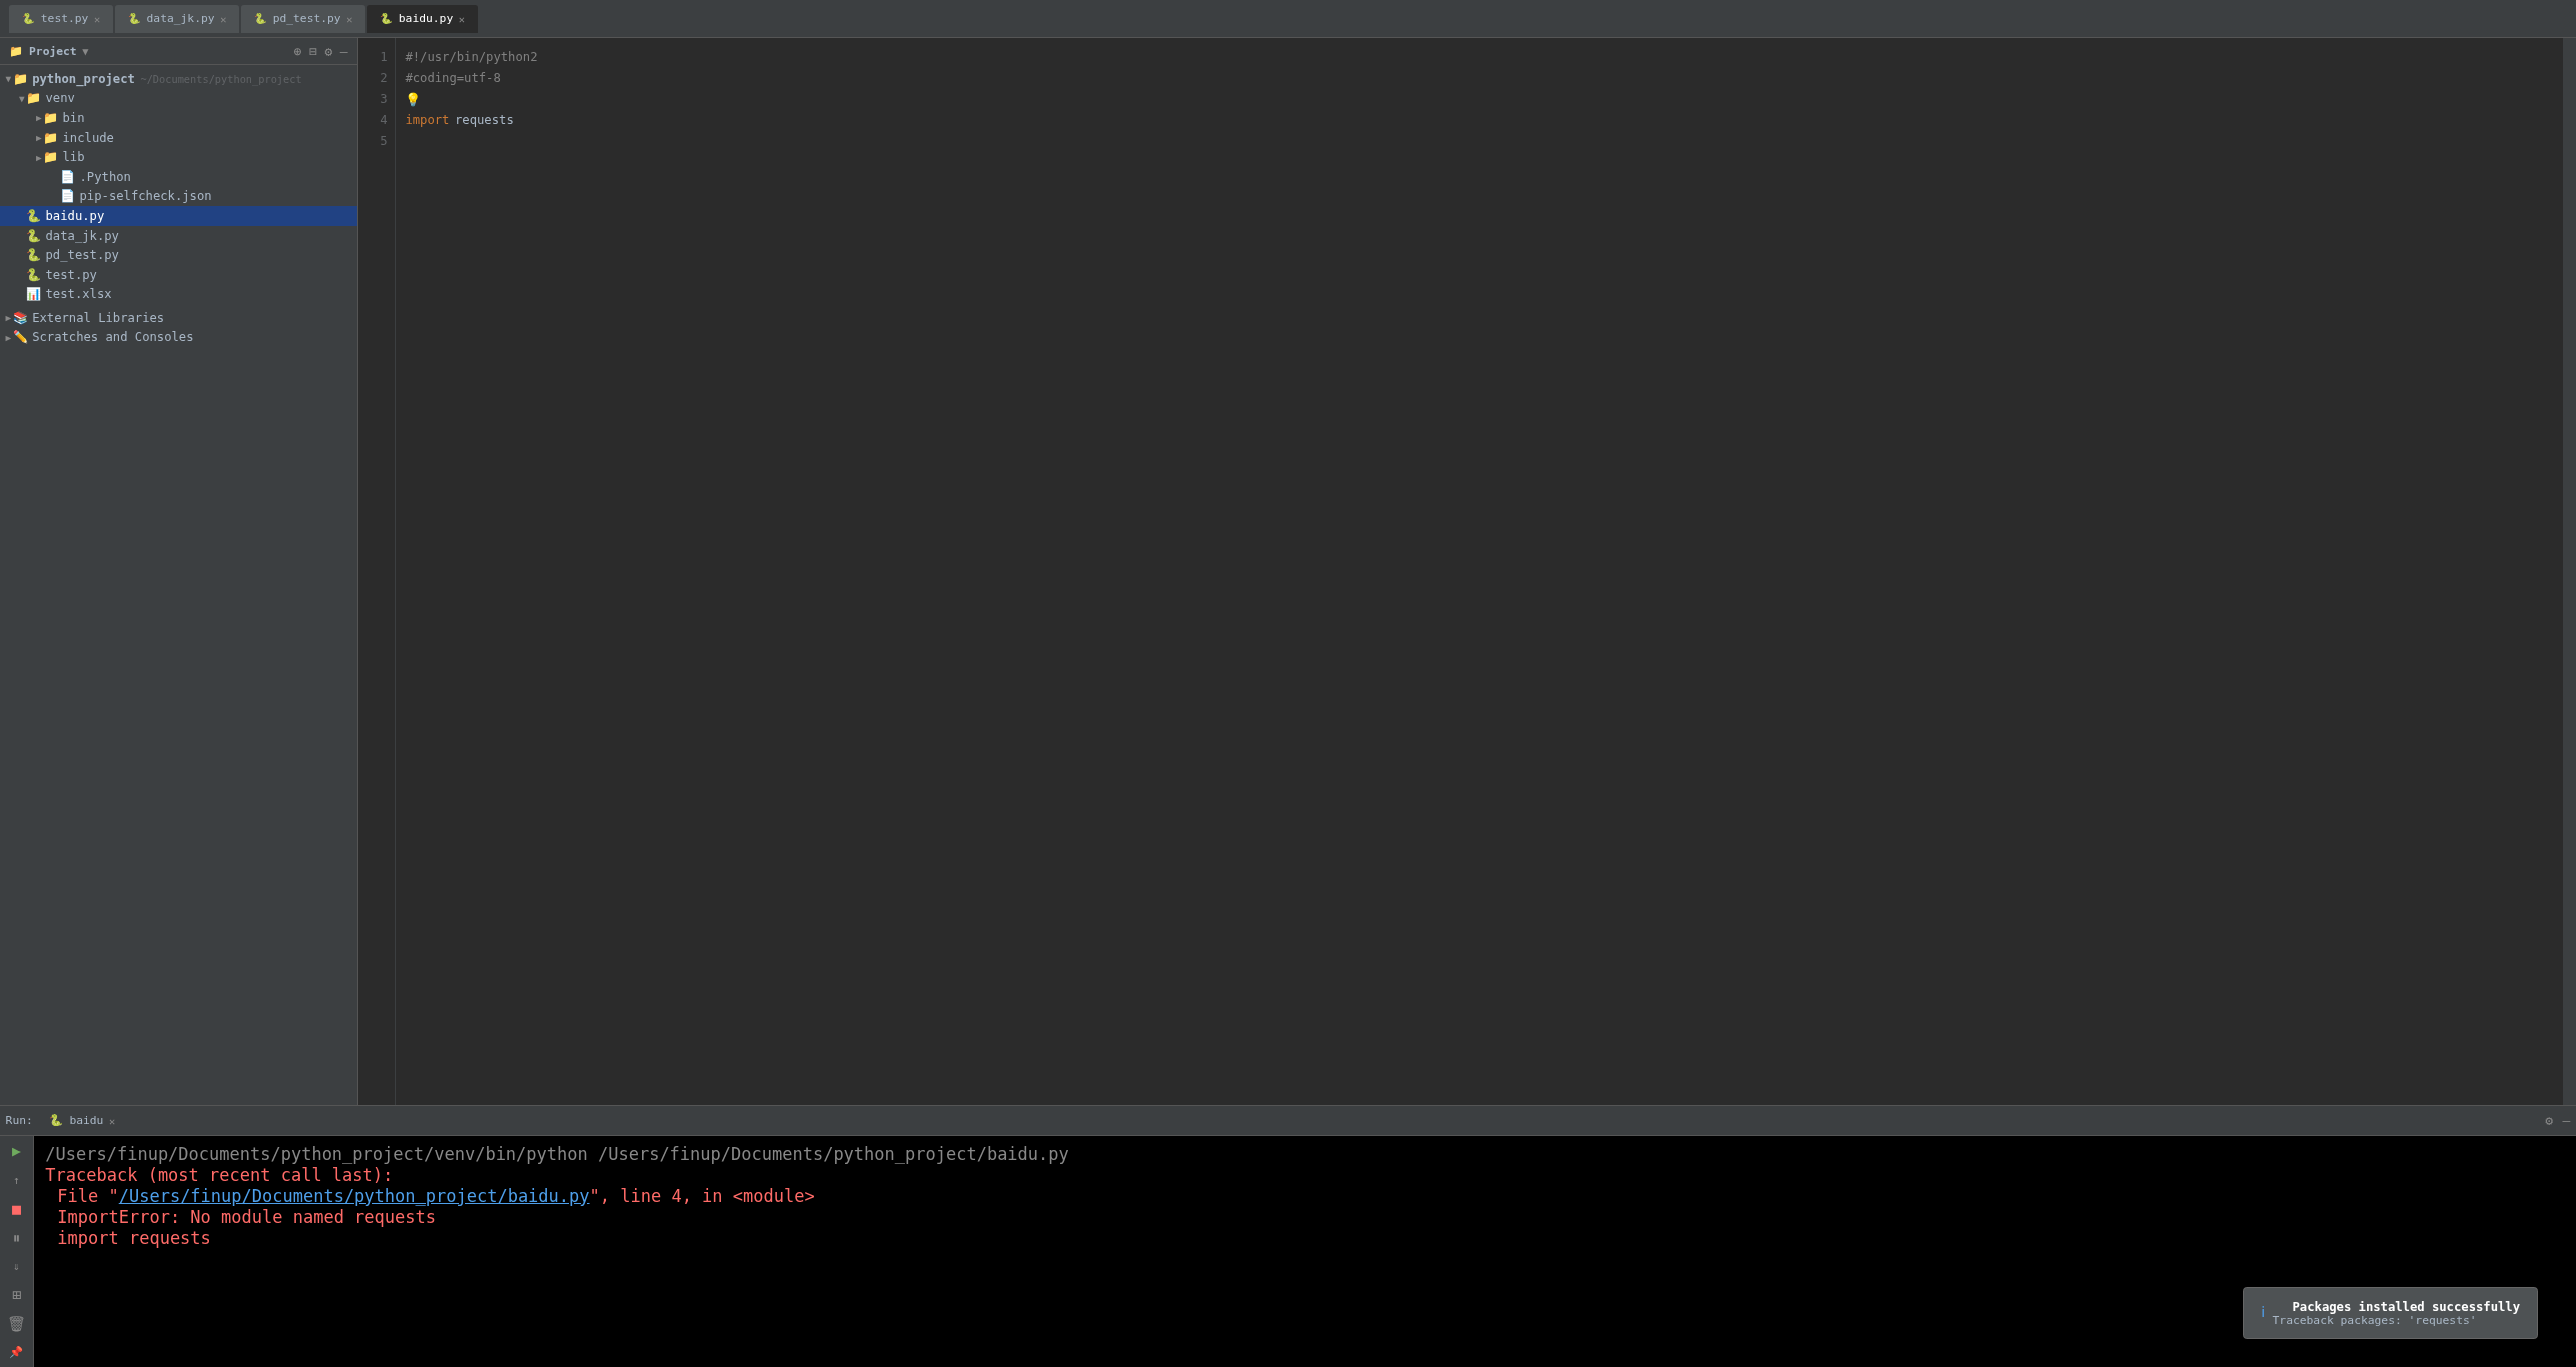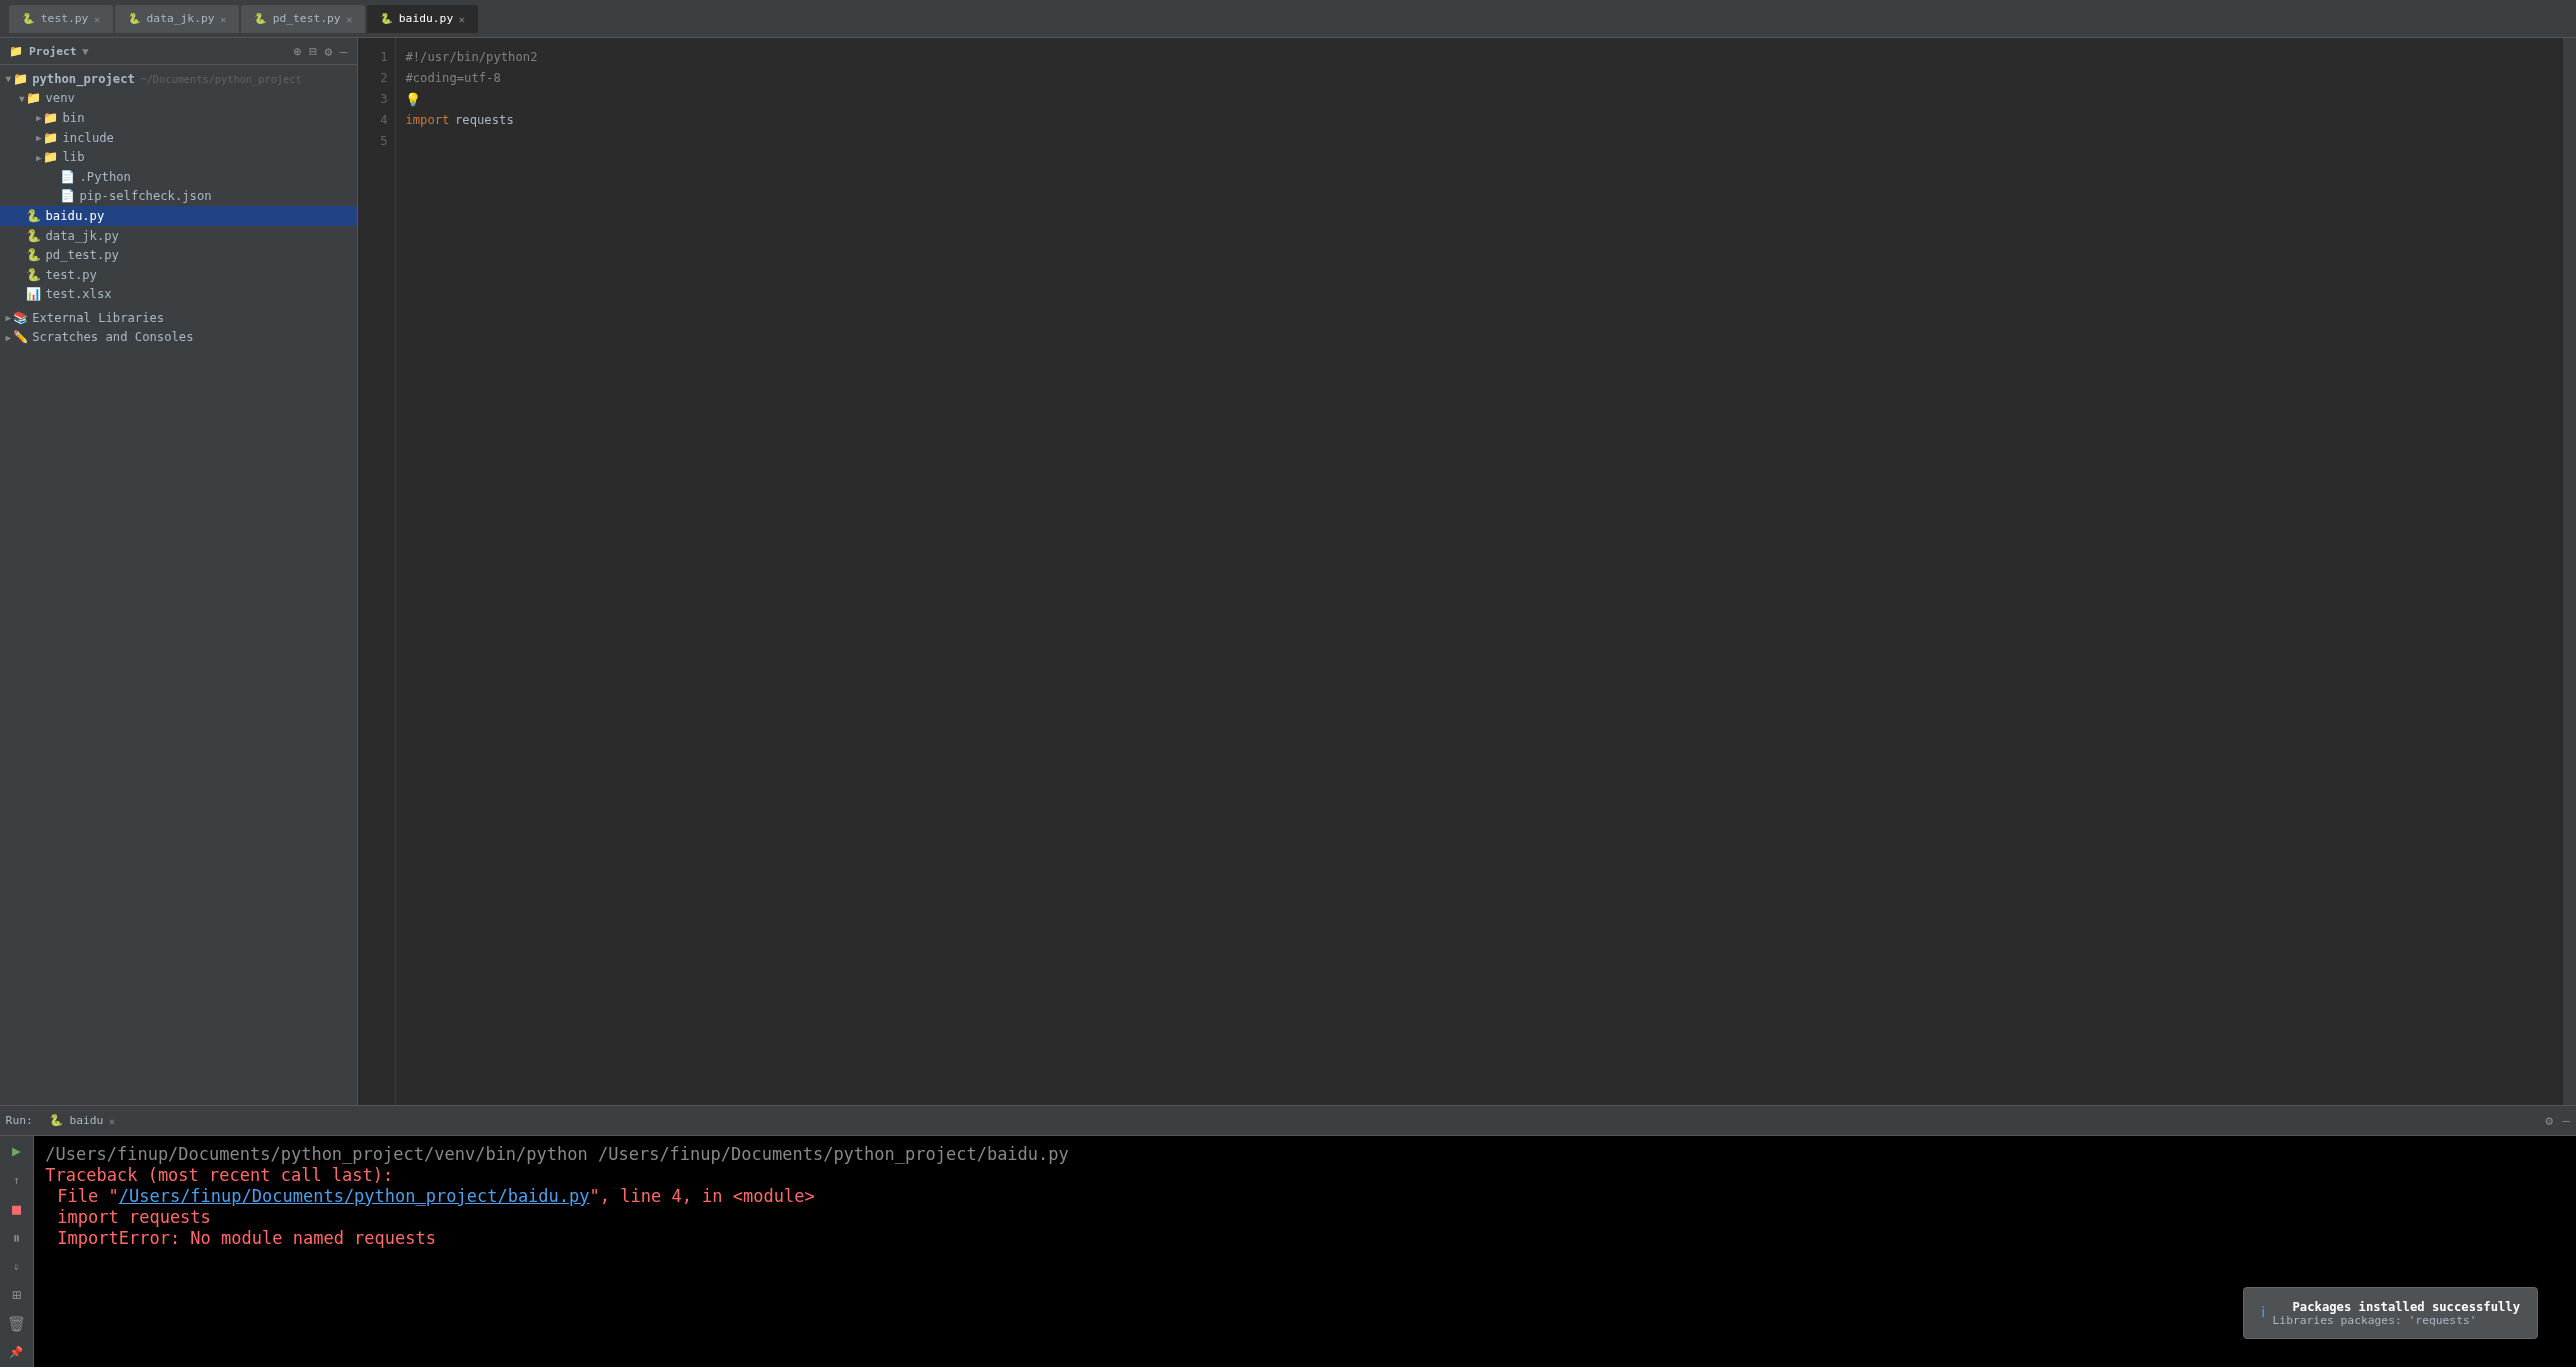--- a/index.html
+++ b/index.html
@@ -445,30 +445,30 @@
       <div class="run-cmd">
         <span>/Users/finup/Documents/python_project/venv/bin/python /Users/finup/Documents/python_project/baidu.py</span>
       </div>
       <div class="run-traceback">
         <span>Traceback (most recent call last):</span>
       </div>
       <div class="run-error">
         <span>  File "</span><span class="run-link">/Users/finup/Documents/python_project/baidu.py</span><span>", line 4, in &lt;module&gt;</span>
       </div>
       <div class="run-error">
+        <span>ImportError: No module named requests</span>
+      </div>
+      <div class="run-error">
         <span>    import requests</span>
-      </div>
-      <div class="run-error">
-        <span>ImportError: No module named requests</span>
       </div>
       <div style="height:9.4px;"></div>
     </div>
   </div>
 </div>
 
 <div class="toast">
   <span class="toast-icon">ℹ</span>
   <div>
     <div class="toast-title">Packages installed successfully</div>
-    <div class="toast-body">Libraries packages: 'requests'</div>
+    <div class="toast-body">Traceback packages: 'requests'</div>
   </div>
 </div>
 
 
 </body></html>

